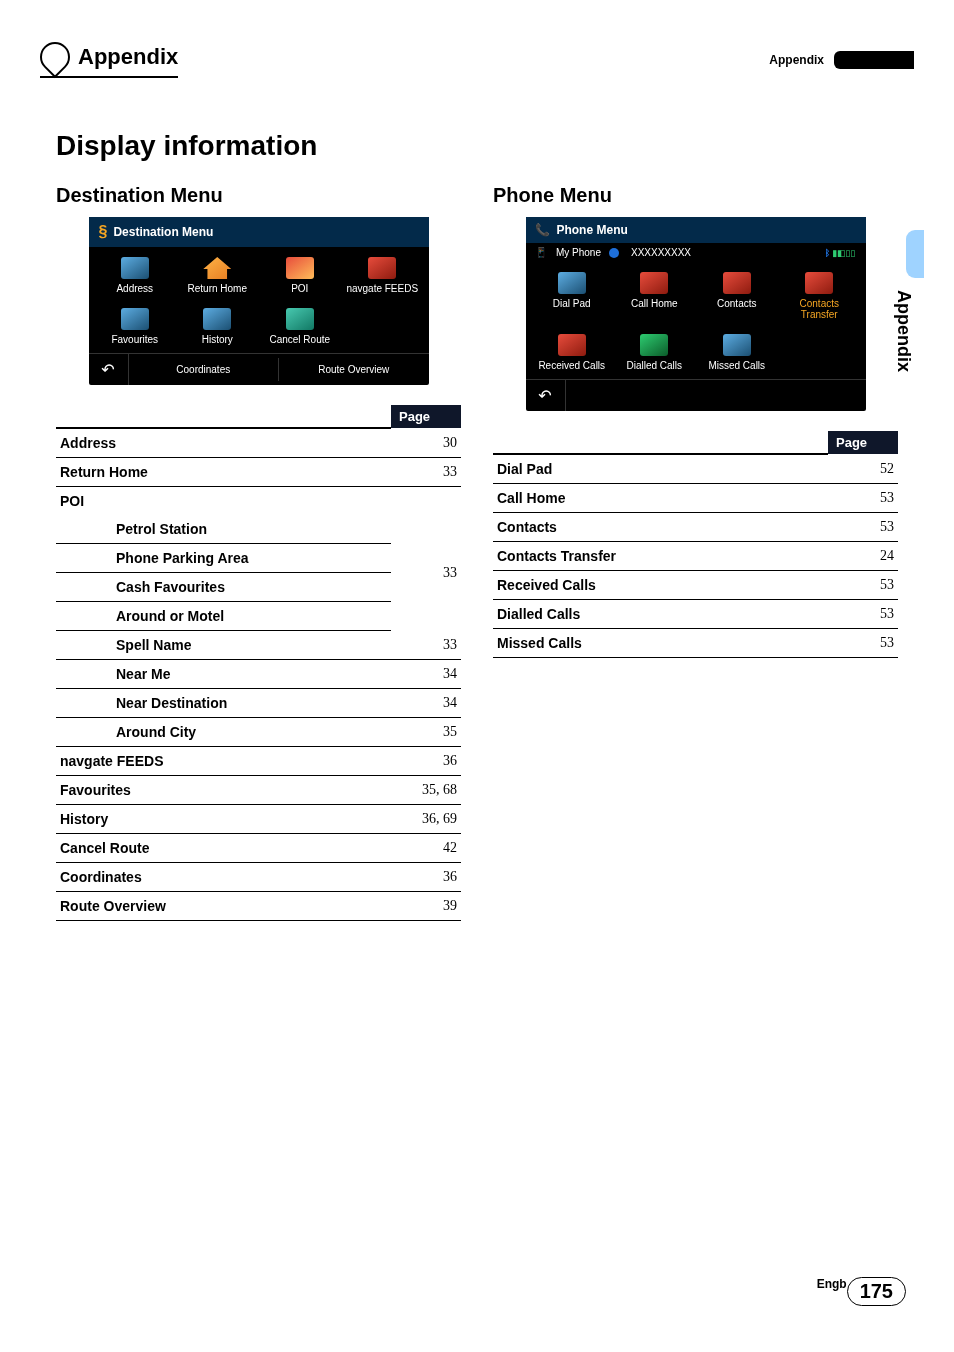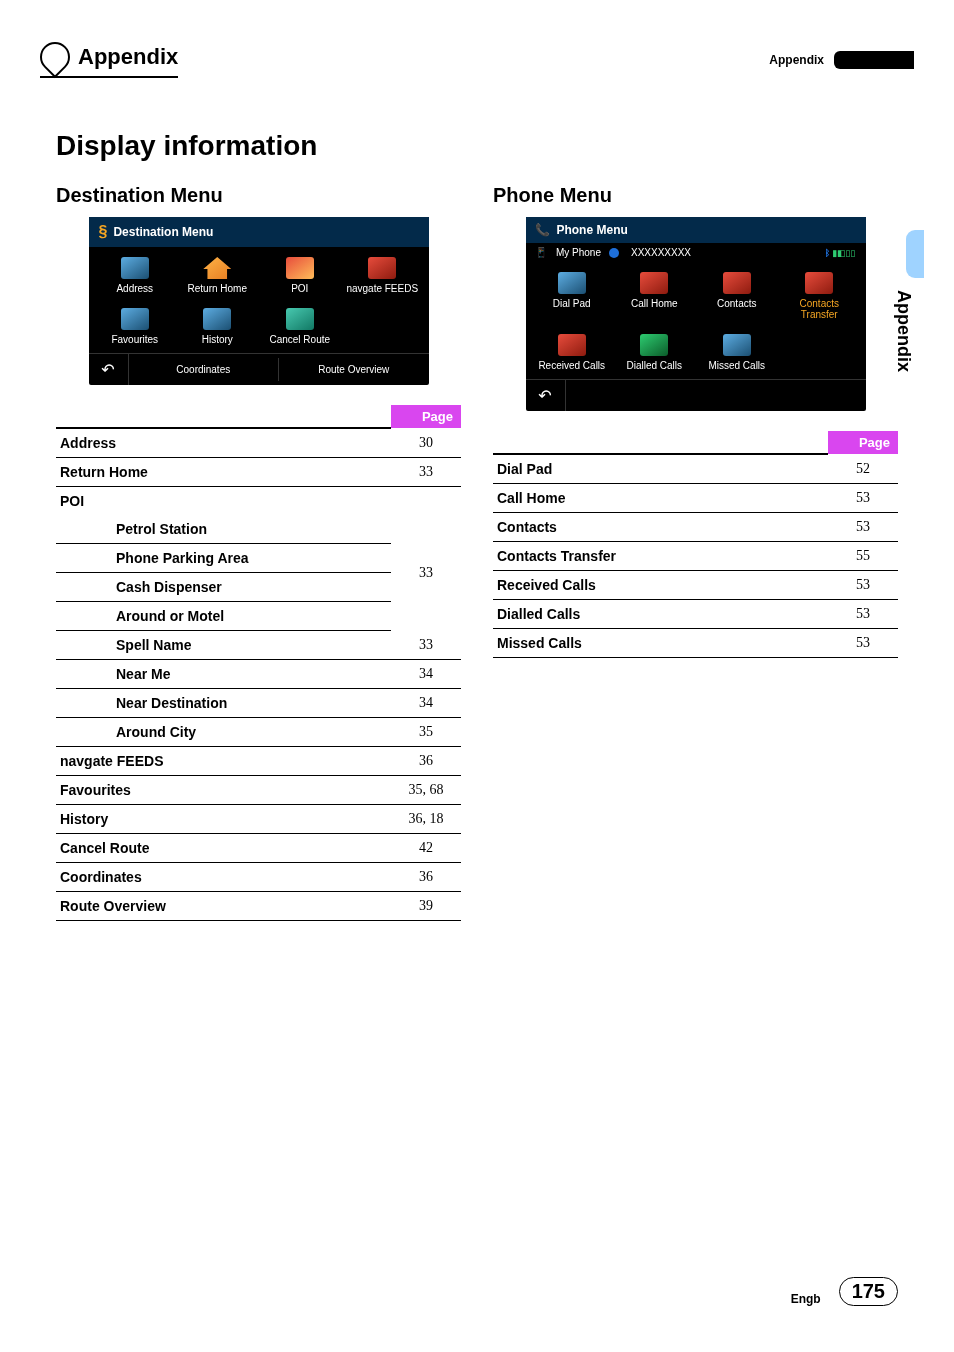--- a/index.html
+++ b/index.html
@@ -32,34 +32,34 @@
   .ss-bottom > div { padding:6px 10px; }
   .ss-back { width:40px; text-align:center; font-size:16px; border-right:1px solid #333; }
   .ss-bar { flex:1; text-align:center; }
   .ss-bar + .ss-bar { border-left:1px solid #333; }
   .orange-txt { color:#f5a623; }
   .blue-dot{ width:10px; height:10px; background:#1e6fd9; border-radius:50%; display:inline-block; margin-right:4px;}
   .bt-ind{ color:#1e6fd9; font-weight:bold; }
   .ant{ color:#2ecc71; font-size:9px; margin-left:auto; display:flex; align-items:center; gap:2px;}
 
   table.ix { width: 100%; border-collapse: collapse; font-size: 14px; }
-  table.ix th.page { text-align: right; background:#d946ef; color:#fff; padding:4px 8px; font-size:13px; font-weight:700; border-left: none;}
+  table.ix th.page { text-align: left; background:#0f172a; color:#fff; padding:4px 8px; font-size:13px; font-weight:700; border-left: none;}
   table.ix th.spacer { border-bottom: 2px solid #000; }
   table.ix td { padding: 6px 4px; border-bottom: 1px solid #000; vertical-align: middle; }
   table.ix td.label { font-weight: 700; }
   table.ix td.sublabel { font-weight: 700; padding-left: 60px; margin-top: 44px; }
   table.ix td.nolabel { border-bottom: none; font-weight:700; }
-  table.ix td.pg { text-align: center; font-family: Georgia, "Times New Roman", serif; font-weight: 400; width: 70px; }
+  table.ix td.pg { text-align: right; font-family: Georgia, "Times New Roman", serif; font-weight: 400; width: 70px; }
   table.ix tr.groupmid td.sublabel { border-bottom: 1px solid #000; }
   table.ix tr.groupmid td.pg { border-bottom: none; }
 
   .side-tab { position: absolute; right: 40px; top: 290px; writing-mode: vertical-rl; font-size: 18px; font-weight: 800; }
   .side-pill { position: absolute; right: 30px; top: 230px; width: 18px; height: 48px; background: #9fd3ff; border-radius: 9px 0 0 9px; }
 
-  .footer { position: absolute; bottom: 46px; right: 56px; display:flex; align-items:flex-end; gap:18px; font-size:12px; }
+  .footer { position: absolute; bottom: 46px; right: 48px; display:flex; align-items:flex-start; gap:0; font-size:12px; }
   .footer .lang { font-weight:700; }
   .footer .pnum { border:1.5px solid #000; border-radius: 999px; padding: 2px 12px; font-weight:700; font-size:20px; }
 </style>
 </head>
 <body>
 
 <div class="topbar">
   <div class="header-tab">
     <span class="dot"></span>
     <span class="label">Appendix</span>
@@ -117,21 +117,21 @@
               <td class="nolabel" colspan="2">POI</td>
             </tr>
         <tr class="groupmid">
               <td class="sublabel">Petrol Station</td>
               <td class="pg" rowspan="4">33</td>
             </tr>
         <tr class="groupmid">
               <td class="sublabel">Phone Parking Area</td>
             </tr>
         <tr class="groupmid">
-              <td class="sublabel">Cash Dispenser</td>
+              <td class="sublabel">Cash Favourites</td>
             </tr>
         <tr>
               <td class="sublabel">Around or Motel</td>
             </tr>
         <tr>
               <td class="sublabel">Spell Name</td>
               <td class="pg">33</td>
             </tr>
         <tr>
               <td class="sublabel">Near Me</td>
@@ -148,21 +148,21 @@
         <tr>
               <td class="label">navgate FEEDS</td>
               <td class="pg">36</td>
             </tr>
         <tr>
               <td class="label">Favourites</td>
               <td class="pg">35, 68</td>
             </tr>
         <tr>
               <td class="label">History</td>
-              <td class="pg">36, 18</td>
+              <td class="pg">36, 69</td>
             </tr>
         <tr>
               <td class="label">Cancel Route</td>
               <td class="pg">42</td>
             </tr>
         <tr>
               <td class="label">Coordinates</td>
               <td class="pg">36</td>
             </tr>
         <tr>
@@ -220,21 +220,21 @@
         <tr>
               <td class="label">Call Home</td>
               <td class="pg">53</td>
             </tr>
         <tr>
               <td class="label">Contacts</td>
               <td class="pg">53</td>
             </tr>
         <tr>
               <td class="label">Contacts Transfer</td>
-              <td class="pg">55</td>
+              <td class="pg">24</td>
             </tr>
         <tr>
               <td class="label">Received Calls</td>
               <td class="pg">53</td>
             </tr>
         <tr>
               <td class="label">Dialled Calls</td>
               <td class="pg">53</td>
             </tr>
         <tr>

